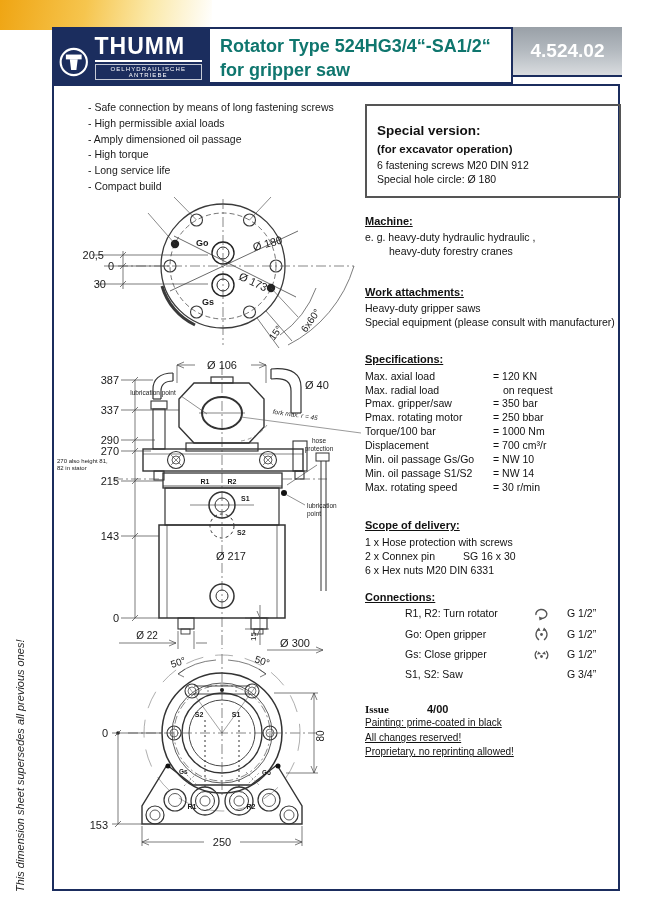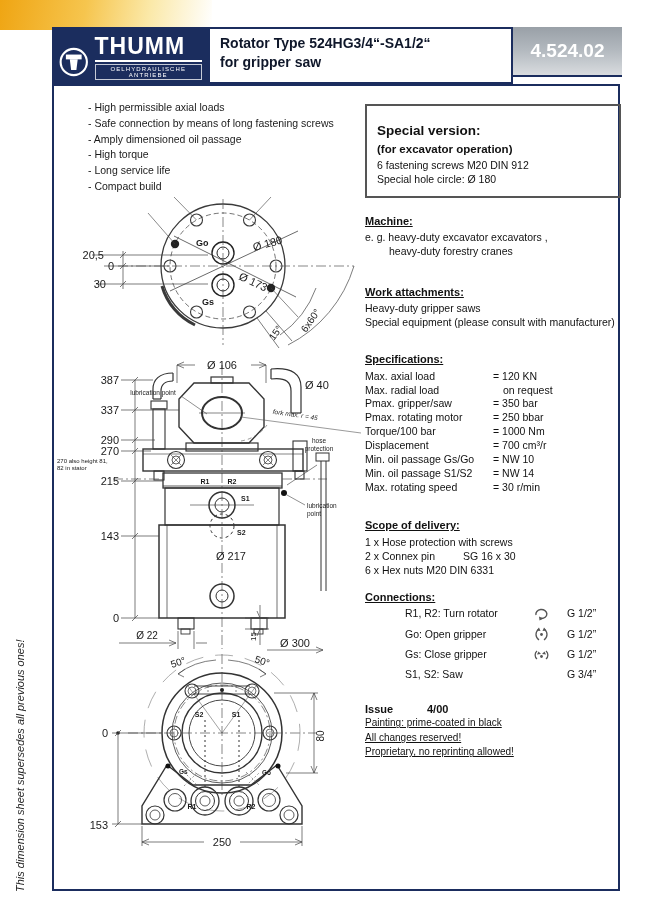--- a/index.html
+++ b/index.html
@@ -11,21 +11,21 @@
     background:linear-gradient(100deg,#efa513 0%,#f6c54e 40%,#fbe9a9 70%,#ffffff 100%);}
   .logo-box{position:absolute;left:52px;top:27px;width:156px;height:57px;background:#1b2d5e;
     display:flex;align-items:flex-end;box-sizing:border-box;padding:4px 6px;}
   .logo-text{margin-left:5px;}
   .logo-name{color:#fff;font-weight:bold;font-size:23px;letter-spacing:1px;line-height:1;
     border-bottom:2px solid #fff;padding-bottom:2px;}
   .logo-tagline{color:#fff;font-size:6px;letter-spacing:1.1px;margin-top:2px;text-align:center;
     border:1px solid rgba(255,255,255,.75);padding:1px 2px;}
   .title-box{position:absolute;left:208px;top:27px;width:305px;height:57px;box-sizing:border-box;
     background:#fff;border:2px solid #1b2d5e;padding:5px 0 0 10px;
-    font-weight:bold;font-size:14px;line-height:1.35;color:#0f172a;}
+    font-weight:bold;font-size:18px;line-height:1.35;color:#0f766e;}
   .doc-box{position:absolute;left:513px;top:27px;width:109px;height:50px;box-sizing:border-box;
     background:linear-gradient(180deg,#99a0a7 0%,#b4bac0 50%,#d9dcdf 100%);
     border-bottom:2px solid #1b2d5e;display:flex;align-items:center;justify-content:center;
     color:#fff;font-size:19px;font-weight:bold;}
   .main-frame{position:absolute;left:52px;top:84px;width:568px;height:807px;
     border:2px solid #1b2d5e;background:#fff;box-sizing:border-box;}
   .features{position:absolute;left:88px;top:100px;font-size:10.5px;line-height:1.5;color:#1a1a1a;}
   .side-note{position:absolute;left:14px;top:892px;transform:rotate(-90deg);transform-origin:0 0;
     white-space:nowrap;font-style:italic;font-size:11px;color:#222;}
   .drawing{position:absolute;}
@@ -39,21 +39,21 @@
   .indent{padding-left:24px;}
   .spec-row{display:flex;}
   .spec-label{width:128px;flex:none;}
   .gap-lg{height:26px;} .gap-md{height:22px;} .gap-sm{height:12px;}
   .scope-row{display:flex;}
   .scope-spec{margin-left:28px;}
   .conn-row{display:flex;align-items:center;margin-bottom:6px;}
   .conn-label{width:128px;flex:none;padding-left:40px;}
   .conn-icon{width:34px;flex:none;display:flex;justify-content:flex-start;}
   .issue-row{display:flex;font-weight:bold;margin-top:20px;font-size:11px;}
-  .issue-label{width:62px;}
+  .issue-label{width:62px;font-family:Liberation Serif, serif;}
   .notes{margin-top:0;font-size:10px;line-height:1.45;text-decoration:underline;}
 </style>
 </head>
 <body>
 
 <div class="yellow-band"></div>
 
 <div class="side-note">This dimension sheet supersedes all previous ones!</div>
 
 <div class="logo-box">
@@ -73,22 +73,22 @@
   <div>for gripper saw</div>
 </div>
 
 <div class="doc-box">
   <span>4.524.02</span>
 </div>
 
 <div class="main-frame"></div>
 
 <div class="features">
+  <div>- Safe connection by means of long fastening screws</div>
   <div>- High permissible axial loads</div>
-  <div>- Safe connection by means of long fastening screws</div>
   <div>- Amply dimensioned oil passage</div>
   <div>- High torque</div>
   <div>- Long service life</div>
   <div>- Compact build</div>
 </div>
 
 <svg class="drawing" style="left:58px;top:193px" width="300" height="162" viewBox="0 0 300 162">
   <g stroke="#3a3a3a" fill="none">
     <circle cx="165" cy="73" r="62" stroke-width="1.3"></circle>
     <path d="M104,93 A62,62 0 0 0 137,132" stroke-width="3"></path>
@@ -417,21 +417,21 @@
 
   <div class="special-box">
     <div class="special-title">Special version:</div>
     <div class="special-sub">(for excavator operation)</div>
     <div>6 fastening screws M20 DIN 912</div>
     <div>Special hole circle: Ø 180</div>
   </div>
 
   <div class="sec">
     <div class="sec-heading">Machine:</div>
-    <div>e. g. heavy-duty excavator excavators ,</div>
+    <div>e. g. heavy-duty hydraulic hydraulic ,</div>
     <div class="indent">heavy-duty forestry cranes</div>
   </div>
   <div class="gap-lg"></div>
 
   <div class="sec">
     <div class="sec-heading">Work attachments:</div>
     <div>Heavy-duty gripper saws</div>
     <div>Special equipment (please consult with manufacturer)</div>
   </div>
   <div class="gap-md"></div>

